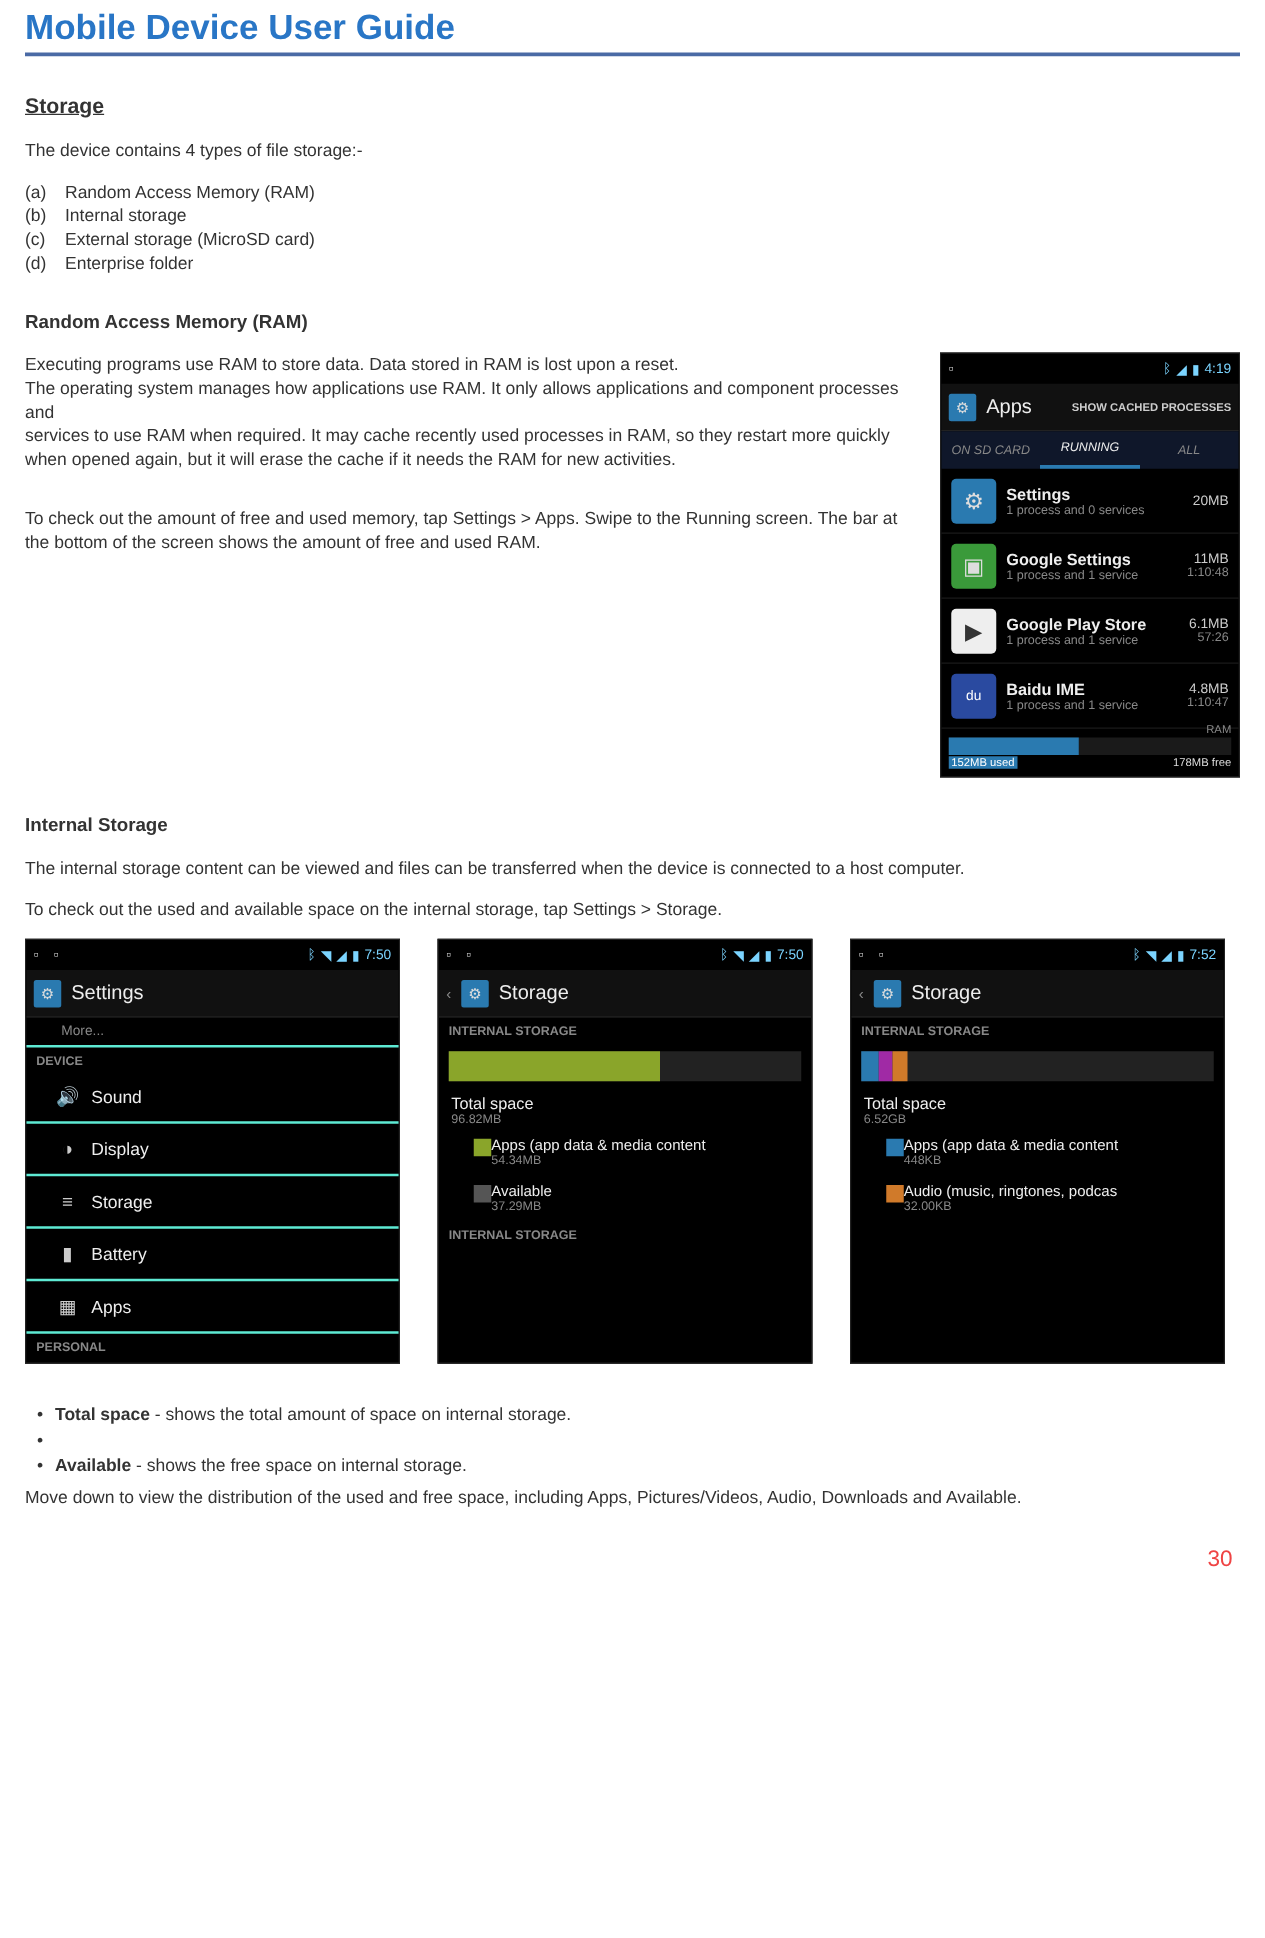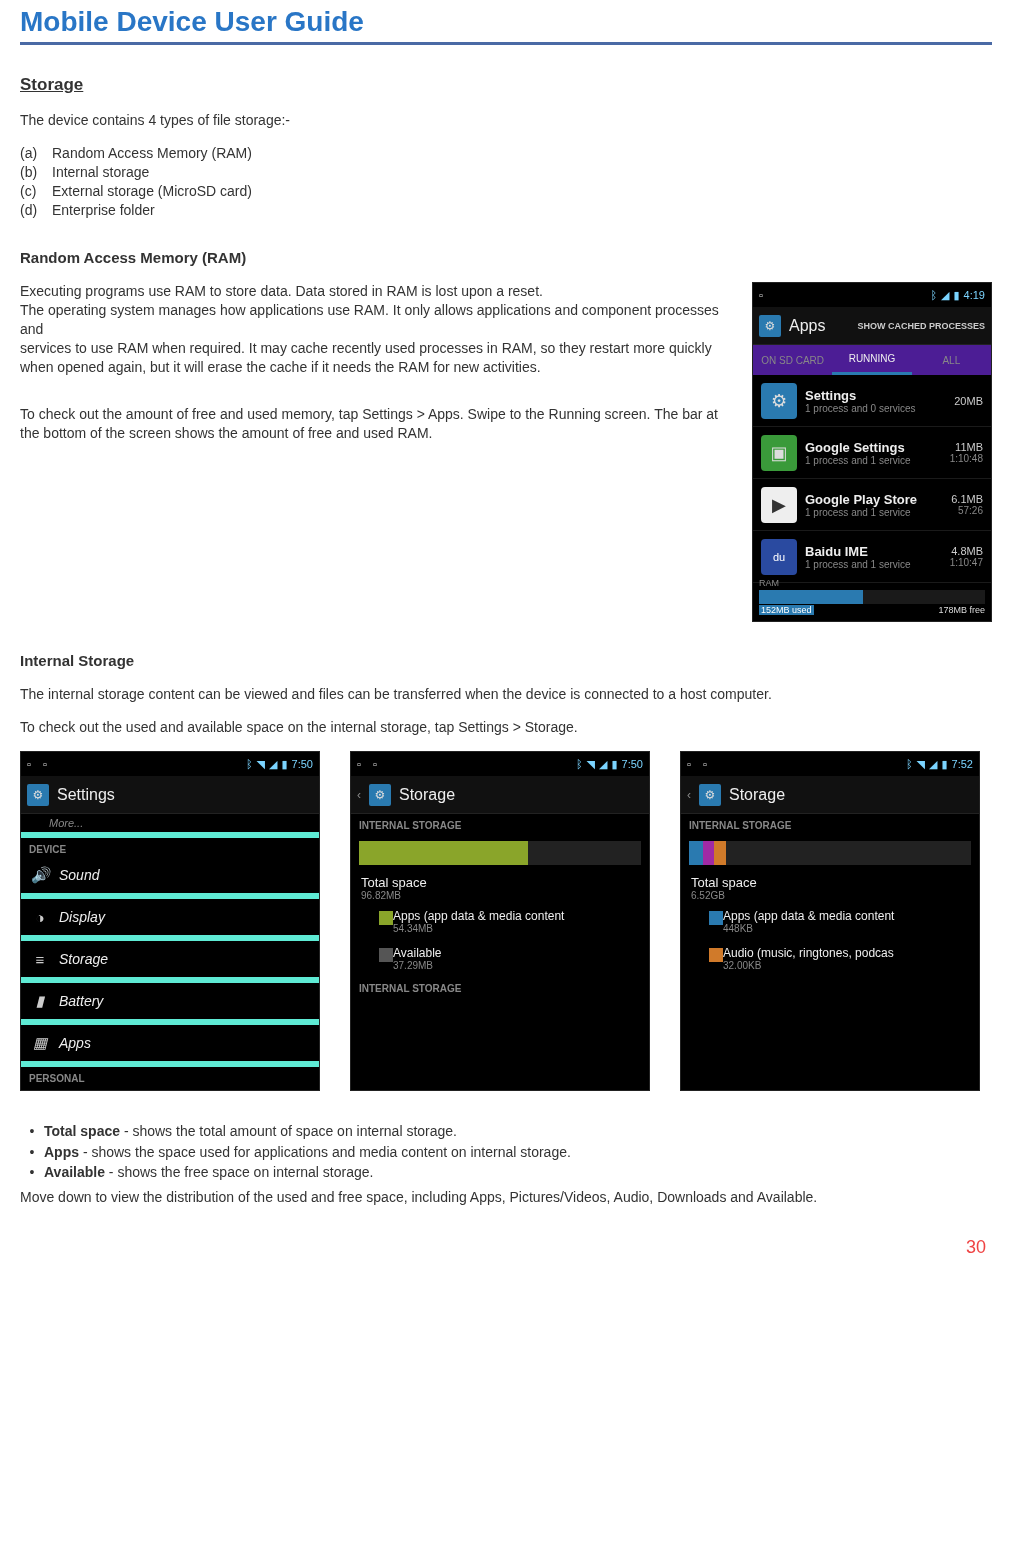--- a/index.html
+++ b/index.html
@@ -18,39 +18,39 @@
   .shot { width: 300px; height: 340px; background: #000; color: #ddd; font-size: 12px; position: relative; overflow: hidden; border: 1px solid #222; }
   .shot-small { width: 250px; height: 340px; }
   .statusbar { height: 24px; background: #000; display: flex; justify-content: space-between; align-items: center; padding: 0 6px; font-size: 11px; }
   .status-left { display: flex; gap: 4px; }
   .status-right { display: flex; gap: 4px; align-items: center; color: #7bd4ff; }
   .si { width: 12px; height: 12px; display: inline-block; }
   .appbar { height: 38px; background: #111; display: flex; align-items: center; padding: 0 6px; gap: 8px; border-bottom: 1px solid #222; }
   .appbar .aicon { width: 22px; height: 22px; background: #2a7ab0; border-radius: 2px; display: flex; align-items: center; justify-content: center; font-size: 12px; }
   .appbar .atitle { font-size: 16px; color: #eee; flex: 1; }
   .appbar .aaction { font-size: 9px; color: #ccc; font-weight: bold; }
-  .tabs { height: 30px; display: flex; background: #4c1d95; font-size: 10px; }
+  .tabs { height: 30px; display: flex; background: #0f172a; font-size: 10px; font-style: italic; }
   .tabs > div { flex: 1; display: flex; align-items: center; justify-content: center; color: #888; }
   .tabs .active { color: #eee; border-bottom: 3px solid #2a7ab0; }
   .app-row { height: 52px; display: flex; align-items: center; padding: 0 8px; gap: 8px; border-bottom: 1px solid #1a1a1a; }
   .app-row .aicon2 { width: 36px; height: 36px; border-radius: 4px; display: flex; align-items: center; justify-content: center; font-size: 18px; }
   .app-row .ainfo { flex: 1; }
   .app-row .aname { color: #eee; font-size: 13px; font-weight: bold; }
   .app-row .asub { color: #888; font-size: 10px; }
   .app-row .aright { text-align: right; }
   .app-row .asize { color: #ccc; font-size: 11px; }
   .app-row .atime { color: #888; font-size: 10px; }
   .rambar { position: absolute; left: 6px; right: 6px; bottom: 6px; }
-  .rambar-lbl { font-size: 9px; color: #888; text-align: left; margin-bottom: 2px; }
+  .rambar-lbl { font-size: 9px; color: #888; text-align: right; margin-bottom: 2px; }
   .rambar-bar { height: 14px; background: #1a1a1a; display: flex; }
   .rambar-used { background: #2a7ab0; height: 100%; width: 46%; }
   .rambar-txt { display: flex; justify-content: space-between; font-size: 9px; margin-top: 1px; }
   .rambar-txt .u { background: #2a7ab0; color: #fff; padding: 0 2px; }
   .cat { font-size: 10px; color: #888; padding: 6px 8px 2px 8px; font-weight: bold; }
-  .srow { height: 42px; display: flex; align-items: center; padding: 0 10px; gap: 10px; border-bottom: 6px solid #5eead4; font-style: italic; }
+  .srow { height: 42px; display: flex; align-items: center; padding: 0 24px; gap: 10px; border-bottom: 2px solid #5eead4; }
   .srow .sico { width: 18px; text-align: center; color: #ccc; font-size: 15px; }
   .srow .slbl { color: #eee; font-size: 14px; }
   .storbar { margin: 8px; height: 24px; background: #222; display: flex; }
   .storbar .seg1 { background: #8aa52a; width: 60%; }
   .storbar .seg2 { background: #2a7ab0; width: 5%; }
   .storbar .seg3 { background: #a02aa5; width: 4%; }
   .storbar .seg4 { background: #d07a2a; width: 4%; }
   .stlabel { padding: 2px 10px; }
   .stlabel .t { color: #eee; font-size: 13px; }
   .stlabel .s { color: #888; font-size: 10px; }
@@ -323,21 +323,20 @@
     </div>
   </div>
 
   <div class="bullets">
     <div class="brow">
         <span class="bmk">•</span>
         <span><span class="bold">Total space</span><span> - shows the total amount of space on internal storage.</span></span>
       </div>
     <div class="brow">
         <span class="bmk">•</span>
-        <span><span class="bold">Apps</span><span> - shows the space used for applications and media content on internal storage.</span></span>
       </div>
     <div class="brow">
         <span class="bmk">•</span>
         <span><span class="bold">Available</span><span> - shows the free space on internal storage.</span></span>
       </div>
   </div>
   <div class="para" style="margin-bottom:4px">Move down to view the distribution of the used and free space, including Apps, Pictures/Videos, Audio, Downloads and Available.</div>
 
   <div class="page-no">30</div>
 </div>

